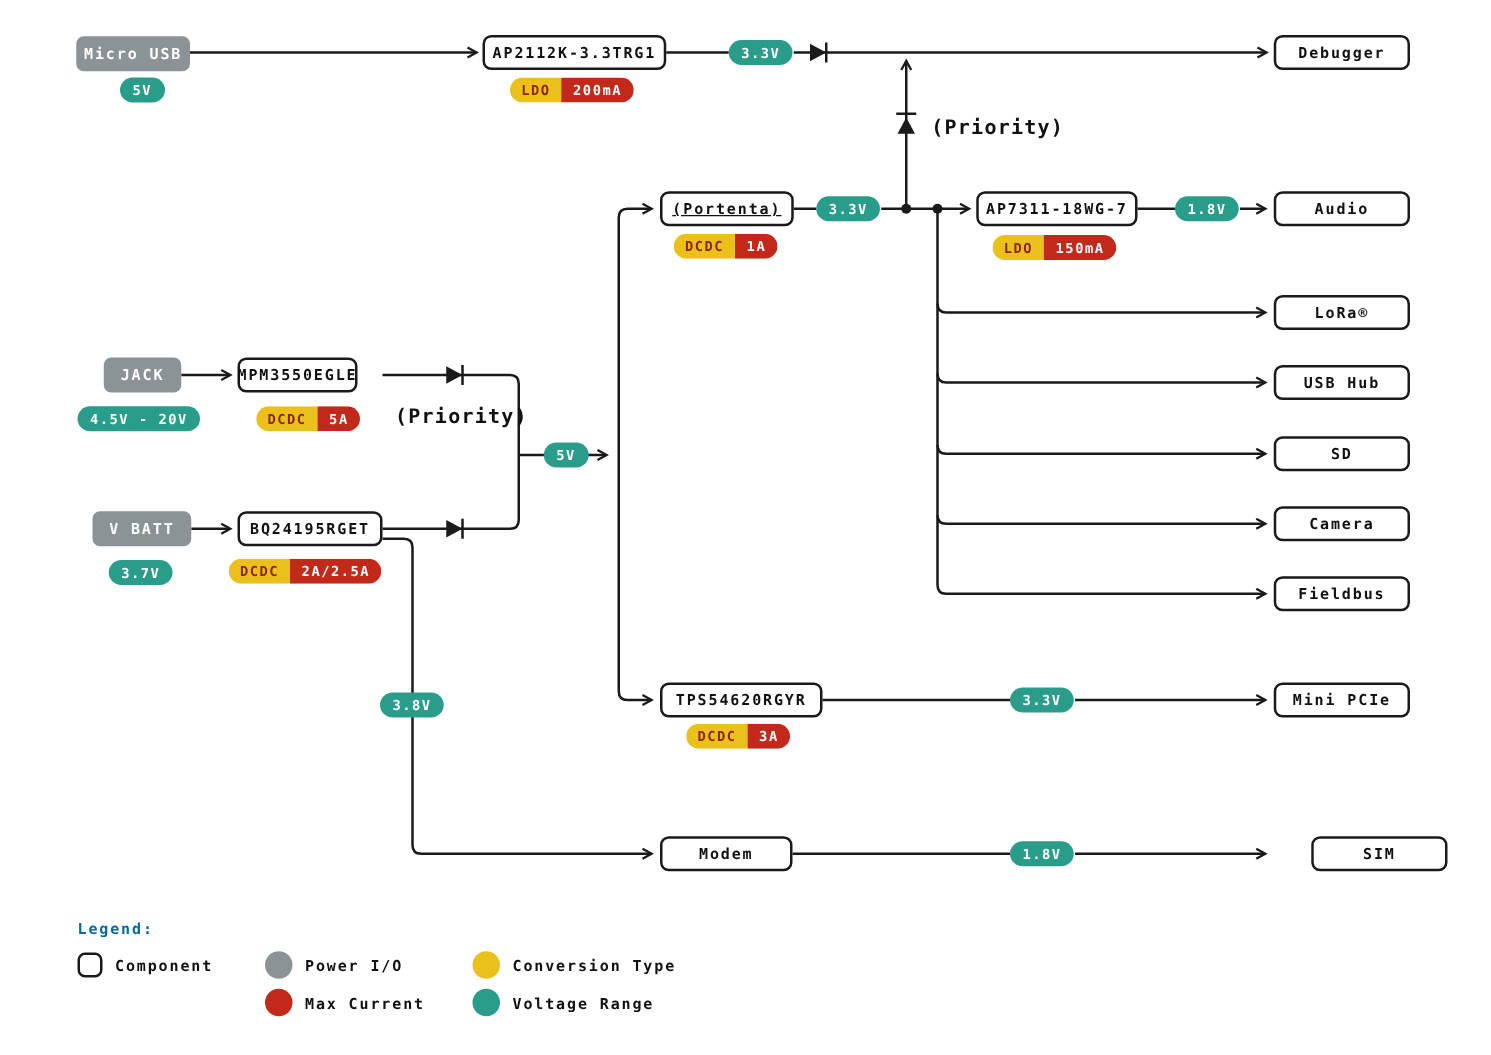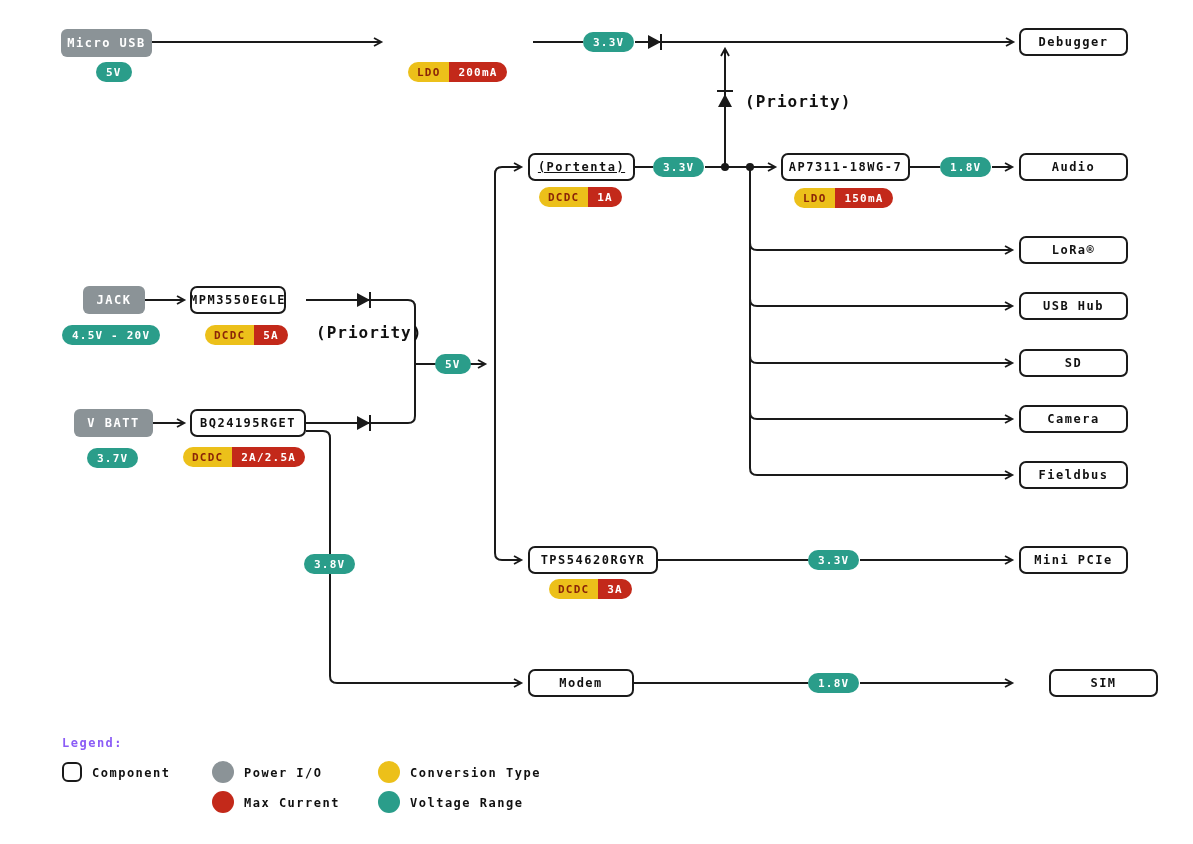--- a/index.html
+++ b/index.html
@@ -28,21 +28,21 @@
   }
   .convpill{
     position:absolute;height:20px;display:flex;border-radius:10px;overflow:hidden;
     font-size:11px;font-weight:bold;letter-spacing:1.2px;white-space:nowrap;justify-content:center;
   }
   .convpill .ctype{background:#ECC01A;color:#8B2508;display:flex;align-items:center;padding:0 9px;}
   .convpill .cmax{background:#C3291A;color:#ffffff;display:flex;align-items:center;padding:0 9px;}
   .note{
     position:absolute;font-size:16px;font-weight:bold;letter-spacing:1px;color:#111;white-space:nowrap;
   }
-  .legend-title{position:absolute;font-size:12px;font-weight:bold;letter-spacing:1.5px;color:#8b5cf6;}
+  .legend-title{position:absolute;font-size:12px;font-weight:bold;letter-spacing:1.5px;color:#0369a1;}
   .legend-label{position:absolute;font-size:12px;font-weight:bold;letter-spacing:1.5px;color:#111;white-space:nowrap;}
   .legend-swatch-box{
     position:absolute;width:20px;height:20px;box-sizing:border-box;background:#fff;
     border:2.5px solid #1a1a1a;border-radius:6px;
   }
   .legend-dot{position:absolute;width:22px;height:22px;border-radius:50%;}
   .dot-gray{background:#8B9397;}
   .dot-yellow{background:#ECC01A;}
   .dot-red{background:#C3291A;}
   .dot-teal{background:#2A9D8A;}
@@ -114,20 +114,21 @@
 
   <div class="src" style="left:61px;top:29px;width:91px;">Micro USB</div>
   <div class="pill" style="left:96px;top:62px;">5V</div>
 
   <div class="src" style="left:83px;top:286px;width:62px;">JACK</div>
   <div class="pill" style="left:62px;top:325px;">4.5V - 20V</div>
 
   <div class="src" style="left:74px;top:409px;width:79px;">V BATT</div>
   <div class="pill" style="left:87px;top:448px;">3.7V</div>
 
+  <div class="comp" style="left:386px;top:28px;width:147px;">AP2112K-3.3TRG1</div>
   <div class="convpill" style="left:408px;top:62px;">
     <span class="ctype">LDO</span>
       <span class="cmax">200mA</span>
   </div>
 
   <div class="comp" style="left:528px;top:153px;width:107px;text-decoration:underline;">(Portenta)</div>
   <div class="convpill" style="left:539px;top:187px;">
     <span class="ctype">DCDC</span>
       <span class="cmax">1A</span>
   </div>

